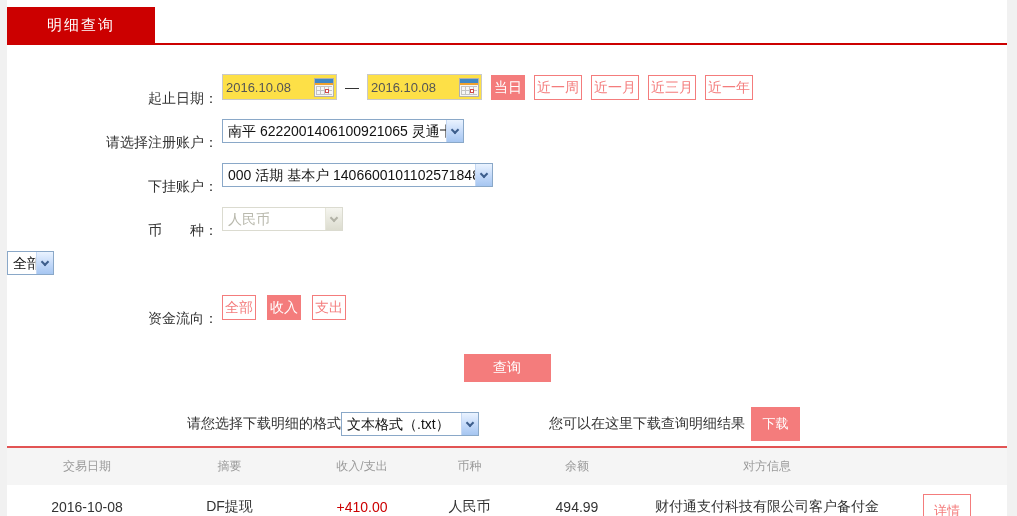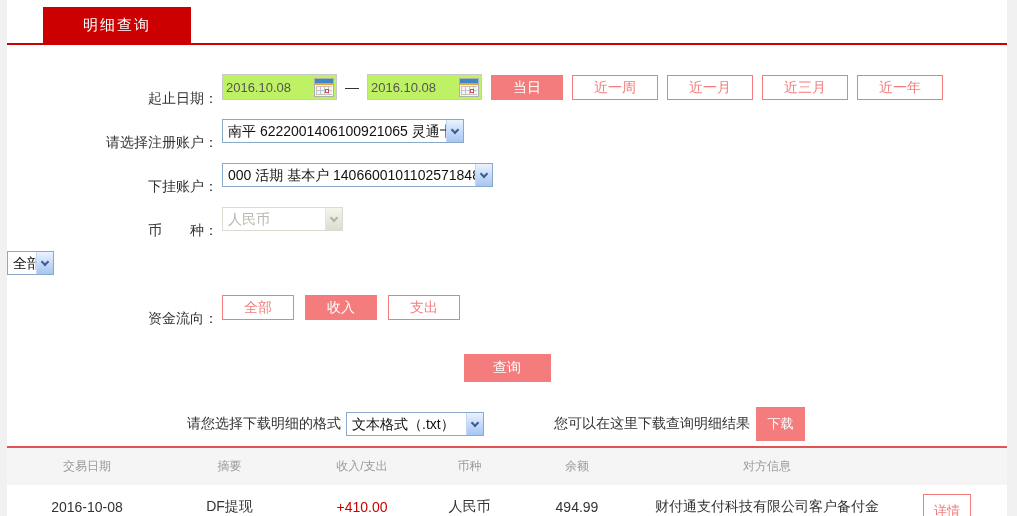--- a/index.html
+++ b/index.html
@@ -5,51 +5,51 @@
   * { box-sizing: border-box; }
   html,body { margin:0; padding:0; }
   body {
     width:1017px; height:516px; overflow:hidden; position:relative;
     background:#f1f1f1;
     font-family:"Liberation Sans","DejaVu Sans",sans-serif;
   }
   .panel { position:absolute; left:7px; top:0; width:1000px; height:516px; background:#fff; }
 
   
-  .tabbar { padding-top:7px; height:45px; border-bottom:2px solid #cc0000; background:#fff;padding-left:36px; }
+  .tabbar { padding-top:7px; height:45px; border-bottom:2px solid #cc0000; background:#fff; }
   .tab {
     width:148px; height:36px; background:#cc0000; color:#fff;
     font-size:15px; line-height:36px; text-align:center; letter-spacing:2px; cursor:pointer;
   }
 
   
   .form { padding-top:29px; }
   .form-row { display:flex; align-items:center; height:26px; margin-bottom:18px; }
   .flabel { width:211px; flex:none; text-align:right; font-size:14px; color:#333; margin-right:4px; white-space:pre;margin-top:24px; }
 
   .datebox {
-    width:115px; height:26px; border:1px solid #c9c9c9; background:#bef264;
+    width:115px; height:26px; border:1px solid #c9c9c9; background:#fde047;
     display:flex; align-items:center; cursor:text;gap:20px;
   }
   .dateval { flex:1; text-align:center; font-size:13px; color:#555; }
   .cal-btn { width:20px; height:19px; flex:none; margin-right:2px; position:relative;
     background:#f6f6f6; border:1px solid #b0b0b0; cursor:pointer; }
   .cal-blue { position:absolute; top:0; left:0; right:0; height:4px; background:#3f87c5; }
   .cal-orange { position:absolute; top:4px; left:0; right:0; height:2px; background:#f0a22e; }
   .cal-grid { position:absolute; top:7px; left:1px; right:1px; bottom:1px;
     background:
       repeating-linear-gradient(to right,#c3c3c3 0 1px,transparent 1px 4px),
       repeating-linear-gradient(to bottom,#c3c3c3 0 1px,transparent 1px 4px);
   }
   .cal-dot { position:absolute; right:4px; bottom:3px; width:4px; height:4px; border:1px solid #d04a4a; background:#fff; }
   .dash { margin:0 8px; color:#333; font-size:14px; }
 
   .pill {
     display:inline-block; height:25px; line-height:23px; border:1px solid #f47c7c;
-    background:#fff; color:#f47c7c; font-size:14px; padding:0 21px; margin-left:9px;
+    background:#fff; color:#f47c7c; font-size:14px; padding:0 2px; margin-left:9px;
     text-align:center; cursor:pointer; user-select:none;
   }
   .pill.solid { background:#f47c7c; color:#fff; }
   .flow-pill { margin-left:0; margin-right:11px; }
 
   
   .xpsel { display:inline-flex; align-items:stretch; height:24px; border:1px solid #8aa8c8;
     background:#fff; font-size:14px; color:#111; cursor:pointer; }
   .sval { flex:1; padding:1px 5px 0 5px; white-space:nowrap; overflow:hidden; align-self:center; }
   .sarr { width:17px; flex:none; border-left:1px solid #c5d8f3;
@@ -62,21 +62,21 @@
   .xpsel.disabled .chev { border-color:#b2b2a6; }
   .w-reg { width:242px; } .w-sub { width:271px; } .w-cur { width:121px; }
   .w-biz { width:47px; } .w-fmt { width:138px; }
 
   .query-row { margin-top:34px; text-align:center; }
   .query-btn { width:87px; height:28px; background:#f47c7c; color:#fff; border:none;
     font-size:14px; cursor:pointer; }
 
   .dl-row { display:flex; align-items:center; height:26px; margin-top:29px; padding-left:180px;
     font-size:14px; color:#333; }
-  .dl-sel { margin-left:5px; }
+  .dl-sel { }
   .dl-hint { margin-left:70px; }
   .dl-btn { margin-left:6px; width:49px; height:34px; background:#f47c7c; color:#fff;
     border:none; font-size:13px; cursor:pointer; }
 
   
   .tline { height:2px; background:#e25454; margin-top:9px; }
   .thead { display:flex; align-items:center; height:37px; background:#f5f5f5;
     color:#9a9a9a; font-size:12px; }
   .trow { display:flex; align-items:center; height:44px; background:#fff;
     border-bottom:1px solid #ebebeb; font-size:14px; color:#333; }

